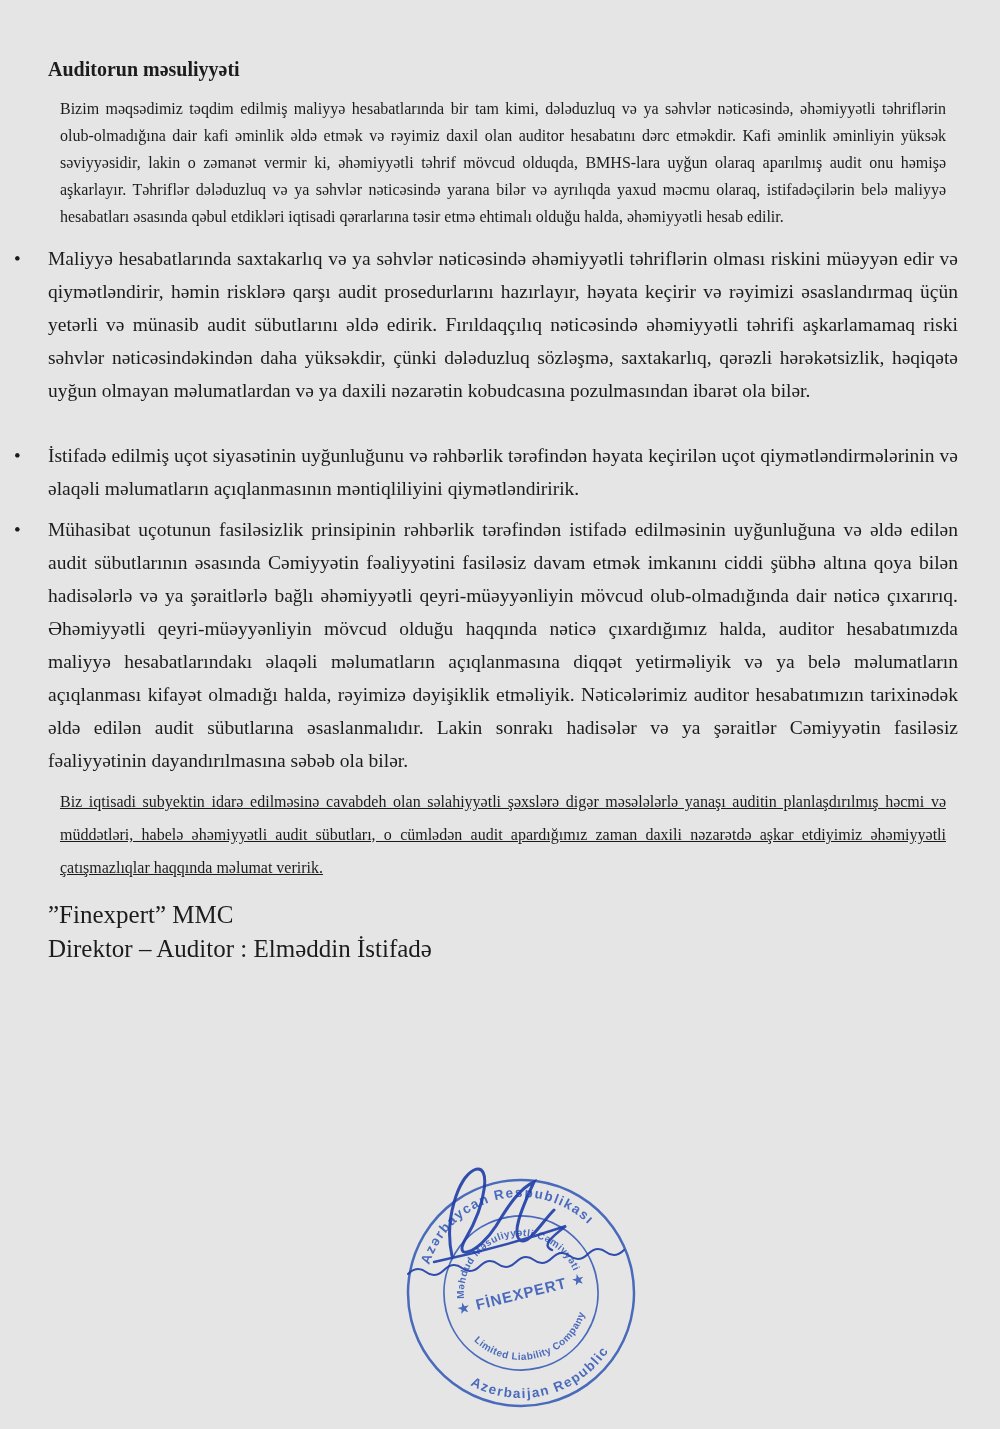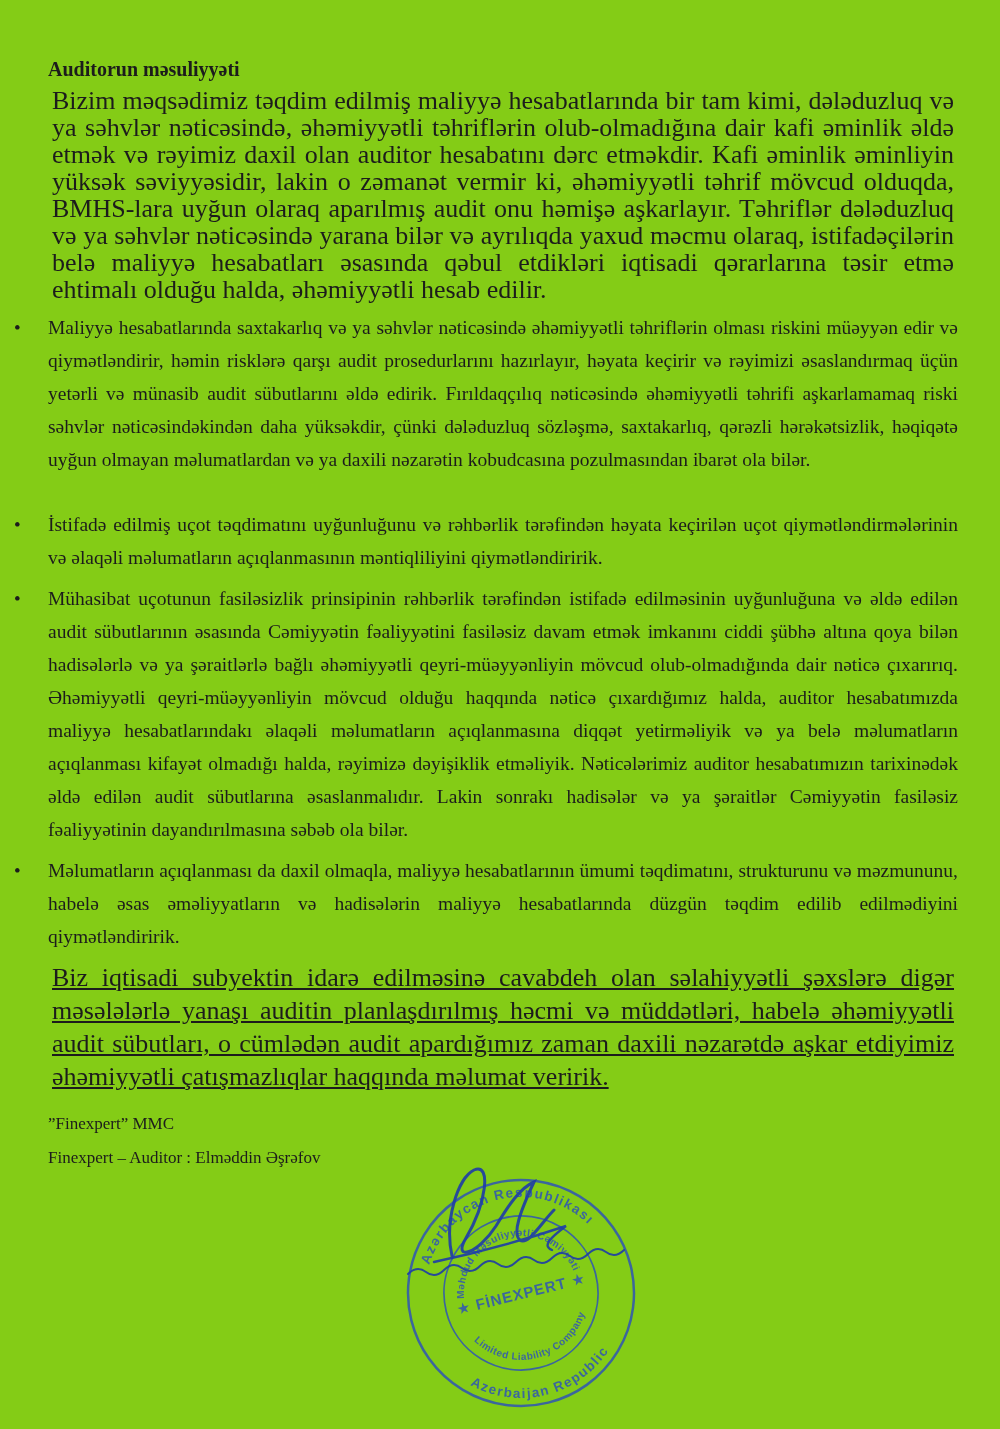--- a/index.html
+++ b/index.html
@@ -5,36 +5,36 @@
   html, body {
     margin: 0;
     padding: 0;
     background: #ffffff;
   }
   .page {
     position: relative;
     width: 1000px;
     min-height: 1429px;
     box-sizing: border-box;
-    background: #84cc16;
+    background: #e5e5e5;
     padding: 56px 42px 30px 48px;
     font-family: "Liberation Serif", "DejaVu Serif", serif;
     color: #1c1c1c;
     overflow: hidden;
   }
   h1.doc-heading {
     font-size: 20px;
     font-weight: bold;
     margin: 0 0 4px 0;
     line-height: 27px;
   }
   p.para {
-    font-size: 26px;
+    font-size: 16px;
     text-align: justify;
-    margin: 4px;
+    margin: 12px;
   }
   p.para-tight { line-height: 27px; }
   p.para-mid { line-height: 29px; margin-top: 5px; }
   p.para-loose { line-height: 33px; margin-top: 6px; text-decoration: underline; }
   ul.bullets {
     list-style: none;
     margin: 8px 0 2px 0;
     padding: 0;
   }
   ul.bullets li {
@@ -47,21 +47,21 @@
   ul.bullets li::before {
     content: "\2022";
     position: absolute;
     left: -34px;
     top: 0;
     font-size: 19px;
   }
   ul.bullets li.gap-before { margin-top: 32px; }
   .sig-block {
     margin-top: 14px;
-    font-size: 17px;
+    font-size: 25px;
     line-height: 34px;
   }
   .sig-block p { margin: 0; }
   .stamp-wrap {
     position: absolute;
     left: 396px;
     top: 1168px;
     width: 250px;
     height: 250px;
     transform: rotate(-14deg);
@@ -86,30 +86,29 @@
 
 <div class="page">
 
   <h1 class="doc-heading">Auditorun məsuliyyəti</h1>
 
   <p class="para para-tight">Bizim məqsədimiz təqdim edilmiş maliyyə hesabatlarında bir tam kimi, dələduzluq və ya səhvlər nəticəsində, əhəmiyyətli təhriflərin olub-olmadığına dair kafi əminlik əldə etmək və rəyimiz daxil olan auditor hesabatını dərc etməkdir. Kafi əminlik əminliyin yüksək səviyyəsidir, lakin o zəmanət vermir ki, əhəmiyyətli təhrif mövcud olduqda, BMHS-lara uyğun olaraq aparılmış audit onu həmişə aşkarlayır. Təhriflər dələduzluq və ya səhvlər nəticəsində yarana bilər və ayrılıqda yaxud məcmu olaraq, istifadəçilərin belə maliyyə hesabatları əsasında qəbul etdikləri iqtisadi qərarlarına təsir etmə ehtimalı olduğu halda, əhəmiyyətli hesab edilir.</p>
 
 
   <ul class="bullets">
     <li>Maliyyə hesabatlarında saxtakarlıq və ya səhvlər nəticəsində əhəmiyyətli təhriflərin olması riskini müəyyən edir və qiymətləndirir, həmin risklərə qarşı audit prosedurlarını hazırlayır, həyata keçirir və rəyimizi əsaslandırmaq üçün yetərli və münasib audit sübutlarını əldə edirik. Fırıldaqçılıq nəticəsində əhəmiyyətli təhrifi aşkarlamamaq riski səhvlər nəticəsindəkindən daha yüksəkdir, çünki dələduzluq sözləşmə, saxtakarlıq, qərəzli hərəkətsizlik, həqiqətə uyğun olmayan məlumatlardan və ya daxili nəzarətin kobudcasına pozulmasından ibarət ola bilər.</li>
-    <li class="gap-before">İstifadə edilmiş uçot təqdimatını uyğunluğunu və rəhbərlik tərəfindən həyata keçirilən uçot qiymətləndirmələrinin və əlaqəli məlumatların açıqlanmasının məntiqliliyini qiymətləndiririk.</li>
+    <li class="gap-before">İstifadə edilmiş uçot siyasətinin uyğunluğunu və rəhbərlik tərəfindən həyata keçirilən uçot qiymətləndirmələrinin və əlaqəli məlumatların açıqlanmasının məntiqliliyini qiymətləndiririk.</li>
     <li>Mühasibat uçotunun fasiləsizlik prinsipinin rəhbərlik tərəfindən istifadə edilməsinin uyğunluğuna və əldə edilən audit sübutlarının əsasında Cəmiyyətin fəaliyyətini fasiləsiz davam etmək imkanını ciddi şübhə altına qoya bilən hadisələrlə və ya şəraitlərlə bağlı əhəmiyyətli qeyri-müəyyənliyin mövcud olub-olmadığında dair nəticə çıxarırıq. Əhəmiyyətli qeyri-müəyyənliyin mövcud olduğu haqqında nəticə çıxardığımız halda, auditor hesabatımızda maliyyə hesabatlarındakı əlaqəli məlumatların açıqlanmasına diqqət yetirməliyik və ya belə məlumatların açıqlanması kifayət olmadığı halda, rəyimizə dəyişiklik etməliyik. Nəticələrimiz auditor hesabatımızın tarixinədək əldə edilən audit sübutlarına əsaslanmalıdır. Lakin sonrakı hadisələr və ya şəraitlər Cəmiyyətin fasiləsiz fəaliyyətinin dayandırılmasına səbəb ola bilər.</li>
-    <li>Məlumatların açıqlanması da daxil olmaqla, maliyyə hesabatlarının ümumi təqdimatını, strukturunu və məzmununu, habelə əsas əməliyyatların və hadisələrin maliyyə hesabatlarında düzgün təqdim edilib edilmədiyini qiymətləndiririk.</li>
   </ul>
 
   <p class="para para-loose">Biz iqtisadi subyektin idarə edilməsinə cavabdeh olan səlahiyyətli şəxslərə digər məsələlərlə yanaşı auditin planlaşdırılmış həcmi və müddətləri, habelə əhəmiyyətli audit sübutları, o cümlədən audit apardığımız zaman daxili nəzarətdə aşkar etdiyimiz əhəmiyyətli çatışmazlıqlar haqqında məlumat veririk.</p>
 
   <div class="sig-block">
     <p>”Finexpert” MMC</p>
-    <p>Finexpert – Auditor : Elməddin Əşrəfov</p>
+    <p>Direktor – Auditor : Elməddin İstifadə</p>
   </div>
 
   <div class="stamp-wrap">
     <svg width="250" height="250" viewBox="0 0 250 250" xmlns="http://www.w3.org/2000/svg">
       <defs>
         <path id="arc-top-outer" d="M 125,125 m -96,0 a 96,96 0 1 1 192,0"></path>
         <path id="arc-bottom-outer" d="M 125,125 m -105,0 a 105,105 0 1 0 210,0"></path>
         <path id="arc-top-inner" d="M 125,125 m -57,0 a 57,57 0 1 1 114,0"></path>
         <path id="arc-bottom-inner" d="M 125,125 m -67,0 a 67,67 0 1 0 134,0"></path>
       </defs>

